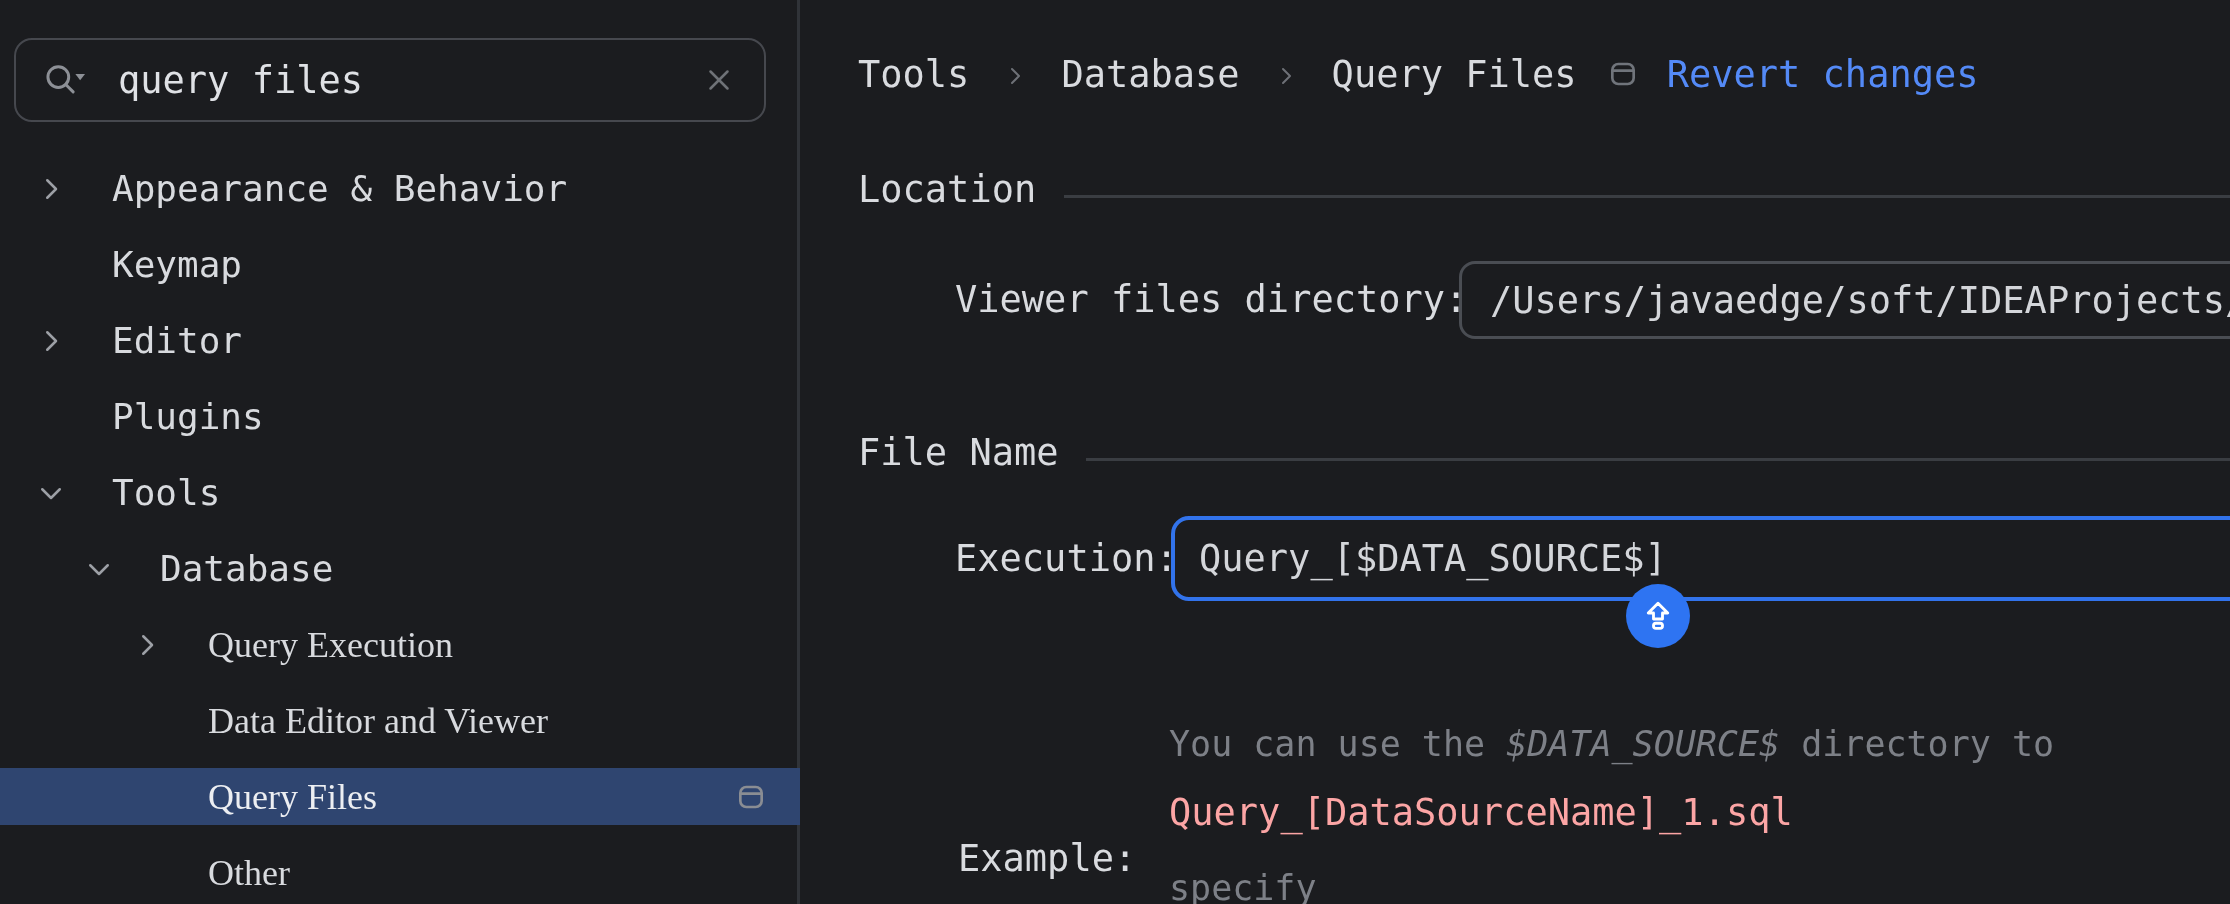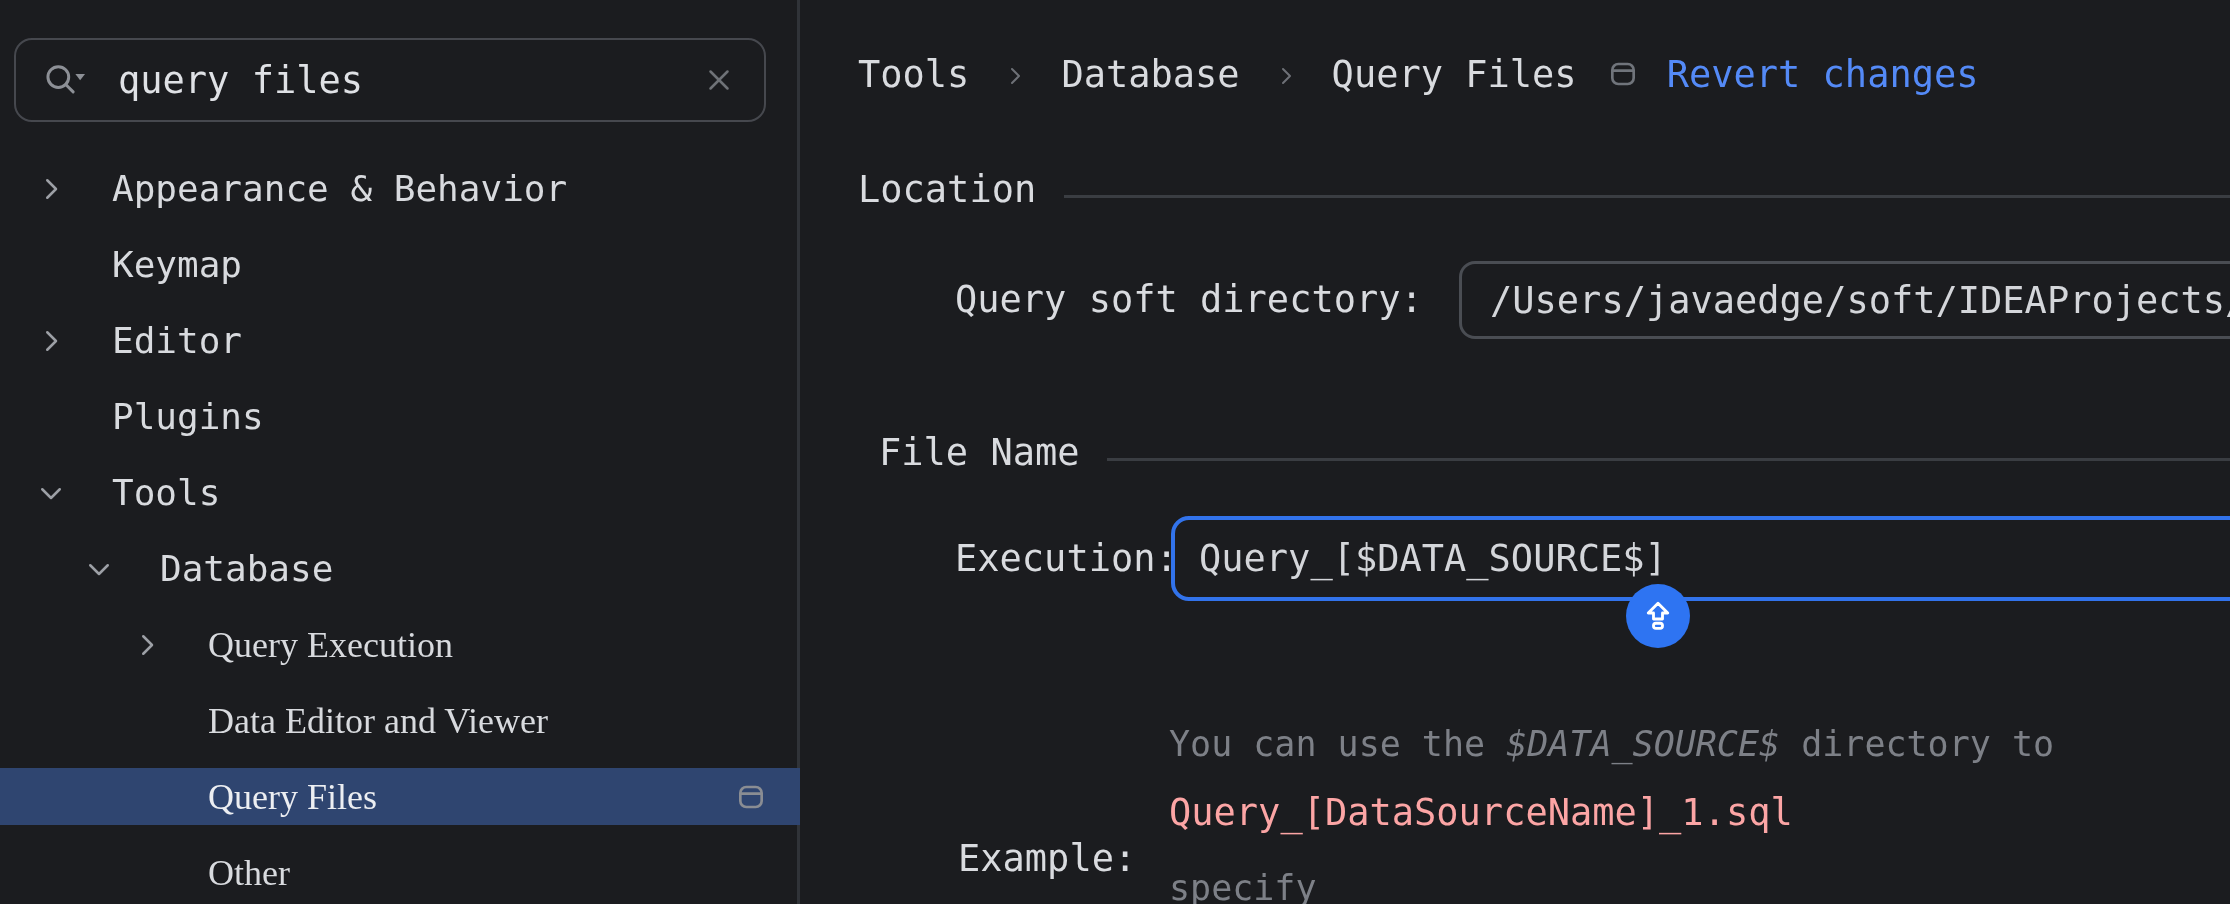--- a/index.html
+++ b/index.html
@@ -52,21 +52,21 @@
   
   .crumbs{position:absolute;left:858px;top:47px;height:54px;display:flex;align-items:center;font-size:37px;}
   .crumb{color:#d9dbdf;cursor:pointer;white-space:pre;}
   .crumb-sep{margin:0 34px;display:flex;align-items:center;position:relative;top:2px;}
   .crumb-modified-icon{margin-left:30px;margin-right:28px;display:flex;align-items:center;}
   .revert-link{color:var(--link);cursor:pointer;white-space:pre;}
 
   .section-header{position:absolute;left:858px;right:0;height:50px;display:flex;align-items:center;font-size:37px;color:#d9dbdf;white-space:pre;}
   .section-header .rule{flex:1;height:3px;background:var(--rule);margin-left:28px;position:relative;top:7px;}
   #loc-header{top:164px;}
-  #fn-header{top:427px;margin-left:21px;}
+  #fn-header{top:427px;}
 
   .field-label{position:absolute;font-size:37px;color:#d9dbdf;white-space:pre;}
   #dir-label{left:955px;top:261px;line-height:78px;}
   #tpl-label{left:955px;top:516px;line-height:85px;}
 
   .text-field{
     position:absolute;display:flex;align-items:center;
     font-size:37px;color:#d4d6da;white-space:pre;overflow:hidden;
     background:transparent;cursor:text;
   }
@@ -210,21 +210,21 @@
       </svg>
     </span>
     <span class="revert-link">Revert changes</span>
   </div>
 
   <div class="section-header" id="loc-header">
     <span>Location</span>
     <span class="rule"></span>
   </div>
 
-  <div class="field-label" id="dir-label">Query soft directory:</div>
+  <div class="field-label" id="dir-label">Viewer files directory:</div>
   <div class="text-field" id="dir-field">
     <span>/Users/javaedge/soft/IDEAProjects/</span>
   </div>
 
   <div class="section-header" id="fn-header">
     <span>File Name</span>
     <span class="rule"></span>
   </div>
 
   <div class="field-label" id="tpl-label">Execution:</div>

